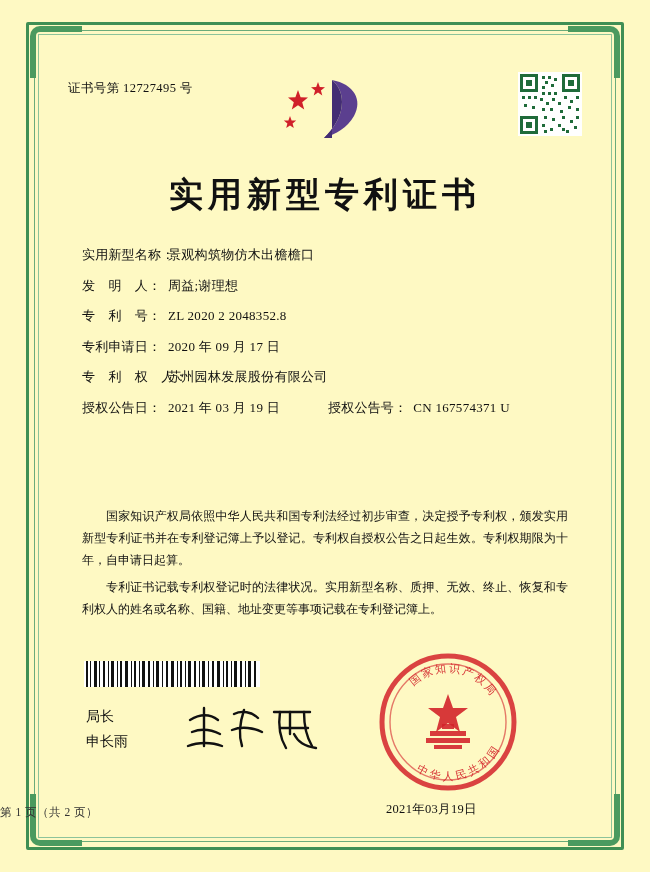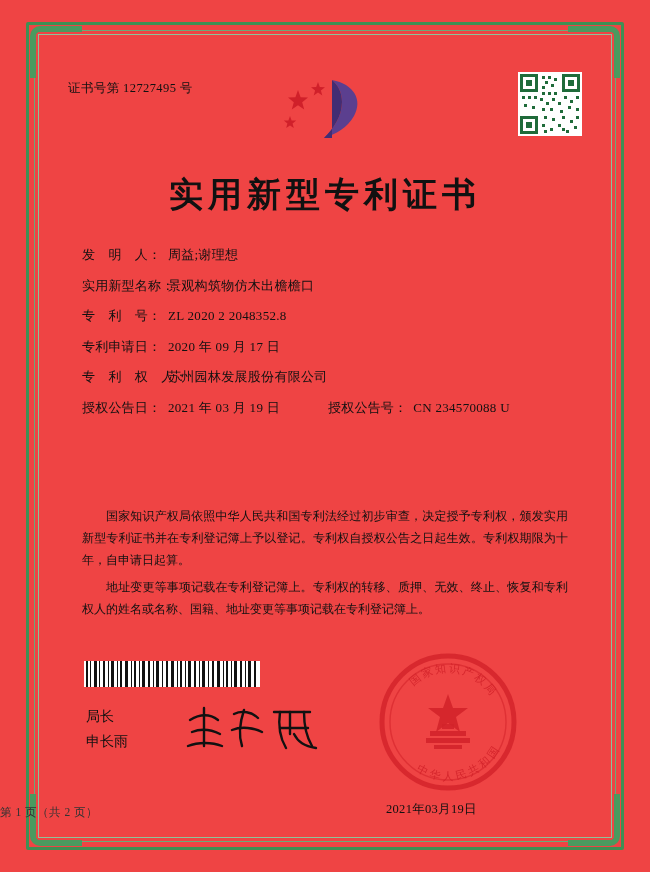--- a/index.html
+++ b/index.html
@@ -11,21 +11,21 @@
     width: 650px;
     height: 872px;
     font-family: "Liberation Serif", "DejaVu Serif", serif;
     color: #1a1a1a;
     overflow: hidden;
   }
   .page {
     position: relative;
     width: 650px;
     height: 872px;
-    background: #ef4444;
+    background: #fef9c3;
   }
 
   
   .border-outer {
     position: absolute;
     left: 26px;
     top: 22px;
     right: 26px;
     bottom: 22px;
     border: 3px solid #3f8f54;
@@ -286,50 +286,50 @@
         <rect x="26" y="58" width="3" height="3"></rect>
           <rect x="44" y="56" width="3" height="3"></rect>
       </g>
     </svg>
   </div>
 
   <div class="title">实用新型专利证书</div>
 
   <div class="fields">
     <div class="field-row">
+      <span class="field-label">实用新型名称：</span>
+      <span class="field-value">景观构筑物仿木出檐檐口</span>
+    </div>
+    <div class="field-row">
       <span class="field-label">发　明　人：</span>
       <span class="field-value">周益;谢理想</span>
-    </div>
-    <div class="field-row">
-      <span class="field-label">实用新型名称：</span>
-      <span class="field-value">景观构筑物仿木出檐檐口</span>
     </div>
     <div class="field-row">
       <span class="field-label">专　利　号：</span>
       <span class="field-value">ZL 2020 2 2048352.8</span>
     </div>
     <div class="field-row">
       <span class="field-label">专利申请日：</span>
       <span class="field-value">2020 年 09 月 17 日</span>
     </div>
     <div class="field-row">
       <span class="field-label">专　利　权　人：</span>
       <span class="field-value">苏州园林发展股份有限公司</span>
     </div>
     <div class="field-row double">
       <span class="field-label">授权公告日：</span>
       <span class="field-value">2021 年 03 月 19 日</span>
       <span class="field-label second-label">授权公告号：</span>
-      <span class="field-value second-value">CN 234570088 U</span>
+      <span class="field-value second-value">CN 167574371 U</span>
     </div>
   </div>
 
   <div class="paras">
     <p>国家知识产权局依照中华人民共和国专利法经过初步审查，决定授予专利权，颁发实用新型专利证书并在专利登记簿上予以登记。专利权自授权公告之日起生效。专利权期限为十年，自申请日起算。</p>
-    <p>地址变更等事项记载在专利登记簿上。专利权的转移、质押、无效、终止、恢复和专利权人的姓名或名称、国籍、地址变更等事项记载在专利登记簿上。</p>
+    <p>专利证书记载专利权登记时的法律状况。实用新型名称、质押、无效、终止、恢复和专利权人的姓名或名称、国籍、地址变更等事项记载在专利登记簿上。</p>
   </div>
 
   <div class="barcode">
     <svg viewBox="0 0 176 26" width="176" height="26" shape-rendering="crispEdges">
       <rect width="176" height="26" fill="#ffffff"></rect>
       <g fill="#111111">
         <rect x="2" y="0" width="2" height="26"></rect>
           <rect x="6" y="0" width="1" height="26"></rect>
         <rect x="10" y="0" width="3" height="26"></rect>
           <rect x="15" y="0" width="1" height="26"></rect>

